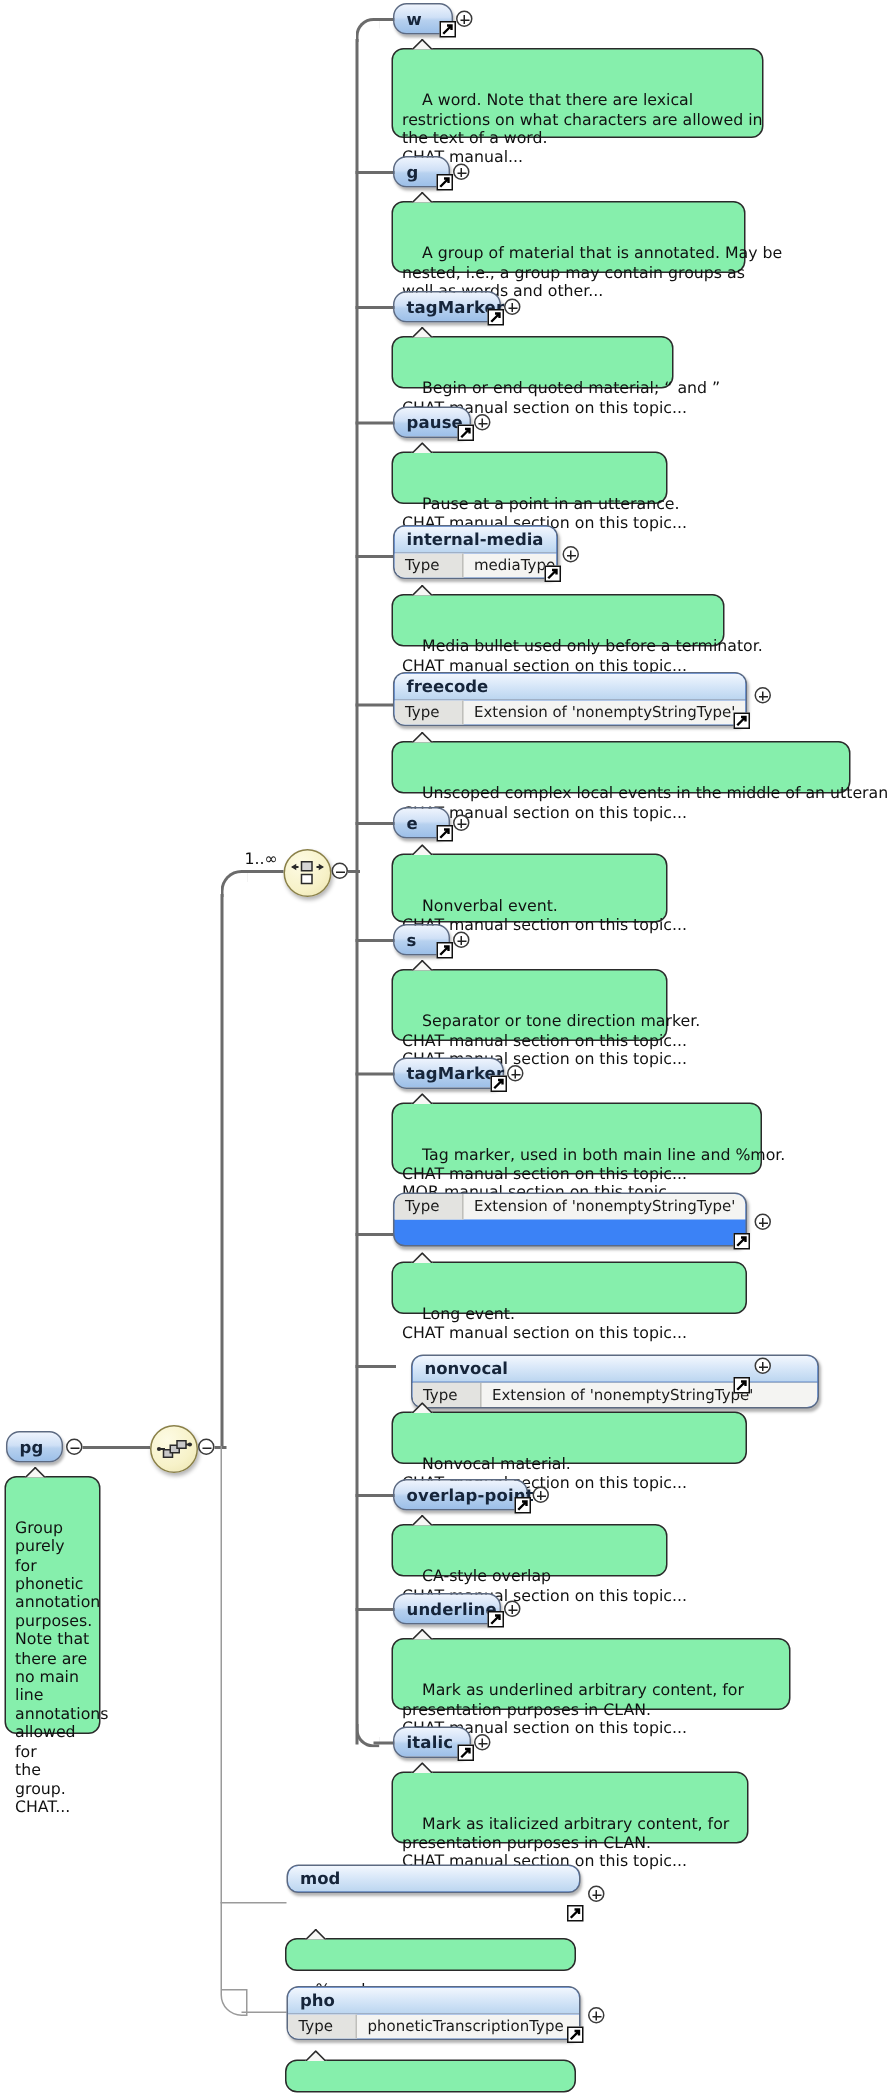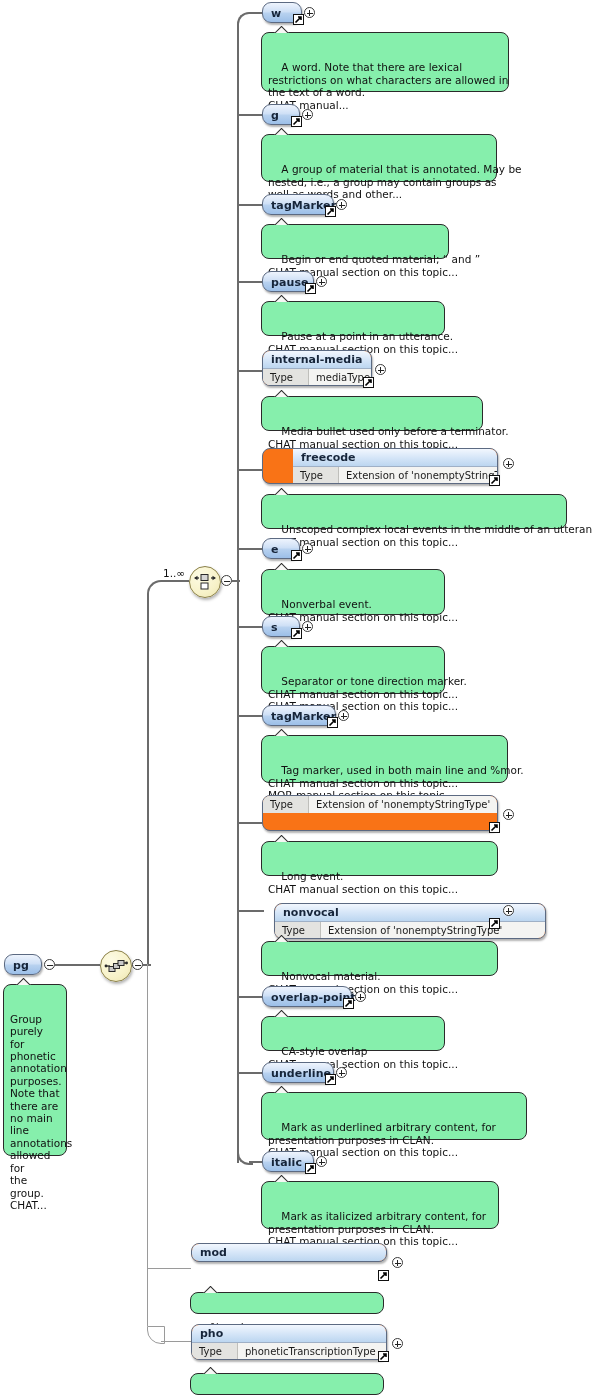--- a/index.html
+++ b/index.html
@@ -33,21 +33,21 @@
     line-height:1;
     white-space:nowrap;
   }
   .node .nm{
     position:absolute;left:8px;top:50%;transform:translateY(-50%);
     letter-spacing:0.1px;
   }
   
   .node.typed{
     border-radius:8px;
-    background:#f97316;
+    background:#3b82f6;
     padding:0;overflow:hidden;
   }
   .node.typed .hdr{
     height:17px;line-height:17px;
     background:linear-gradient(to bottom,#f2f7fe 0%,#d6e6f8 50%,#bcd6f0 100%);
     border-bottom:1px solid #9fb0c6;
     padding-left:8px;font-weight:bold;font-size:11px;color:#16253a;
   }
   .node.typed .row{
     height:17px;line-height:17px;display:flex;
@@ -273,21 +273,21 @@
         <path d="M1.5 7.5 L7 2 M4 2 L7 2 L7 5" stroke="#000" stroke-width="1.6" fill="none"></path>
       </svg>
   </div>
   <div class="toggle plus" style="left:375px;top:364px;"></div>
   <div class="anno" style="left:261px;top:396px;width:222px;height:35px;">
     <span class="beak"></span>
     <span>Media bullet used only before a terminator.
 CHAT manual section on this topic...</span>
   </div>
 
-  <div class="node typed" style="left:262px;top:448px;width:236px;height:36px;padding-left:30px;">
+  <div class="node typed" style="left:262px;top:448px;width:236px;height:36px;">
     <div class="hdr">freecode</div>
     <div class="row">
       <span class="k">Type</span>
       <span class="v">Extension of 'nonemptyStringType'</span>
     </div>
   </div>
   <div class="linkglyph" style="left:489px;top:475px;">
     <svg width="9" height="9" viewBox="0 0 9 9">
         <path d="M1.5 7.5 L7 2 M4 2 L7 2 L7 5" stroke="#000" stroke-width="1.6" fill="none"></path>
       </svg>

